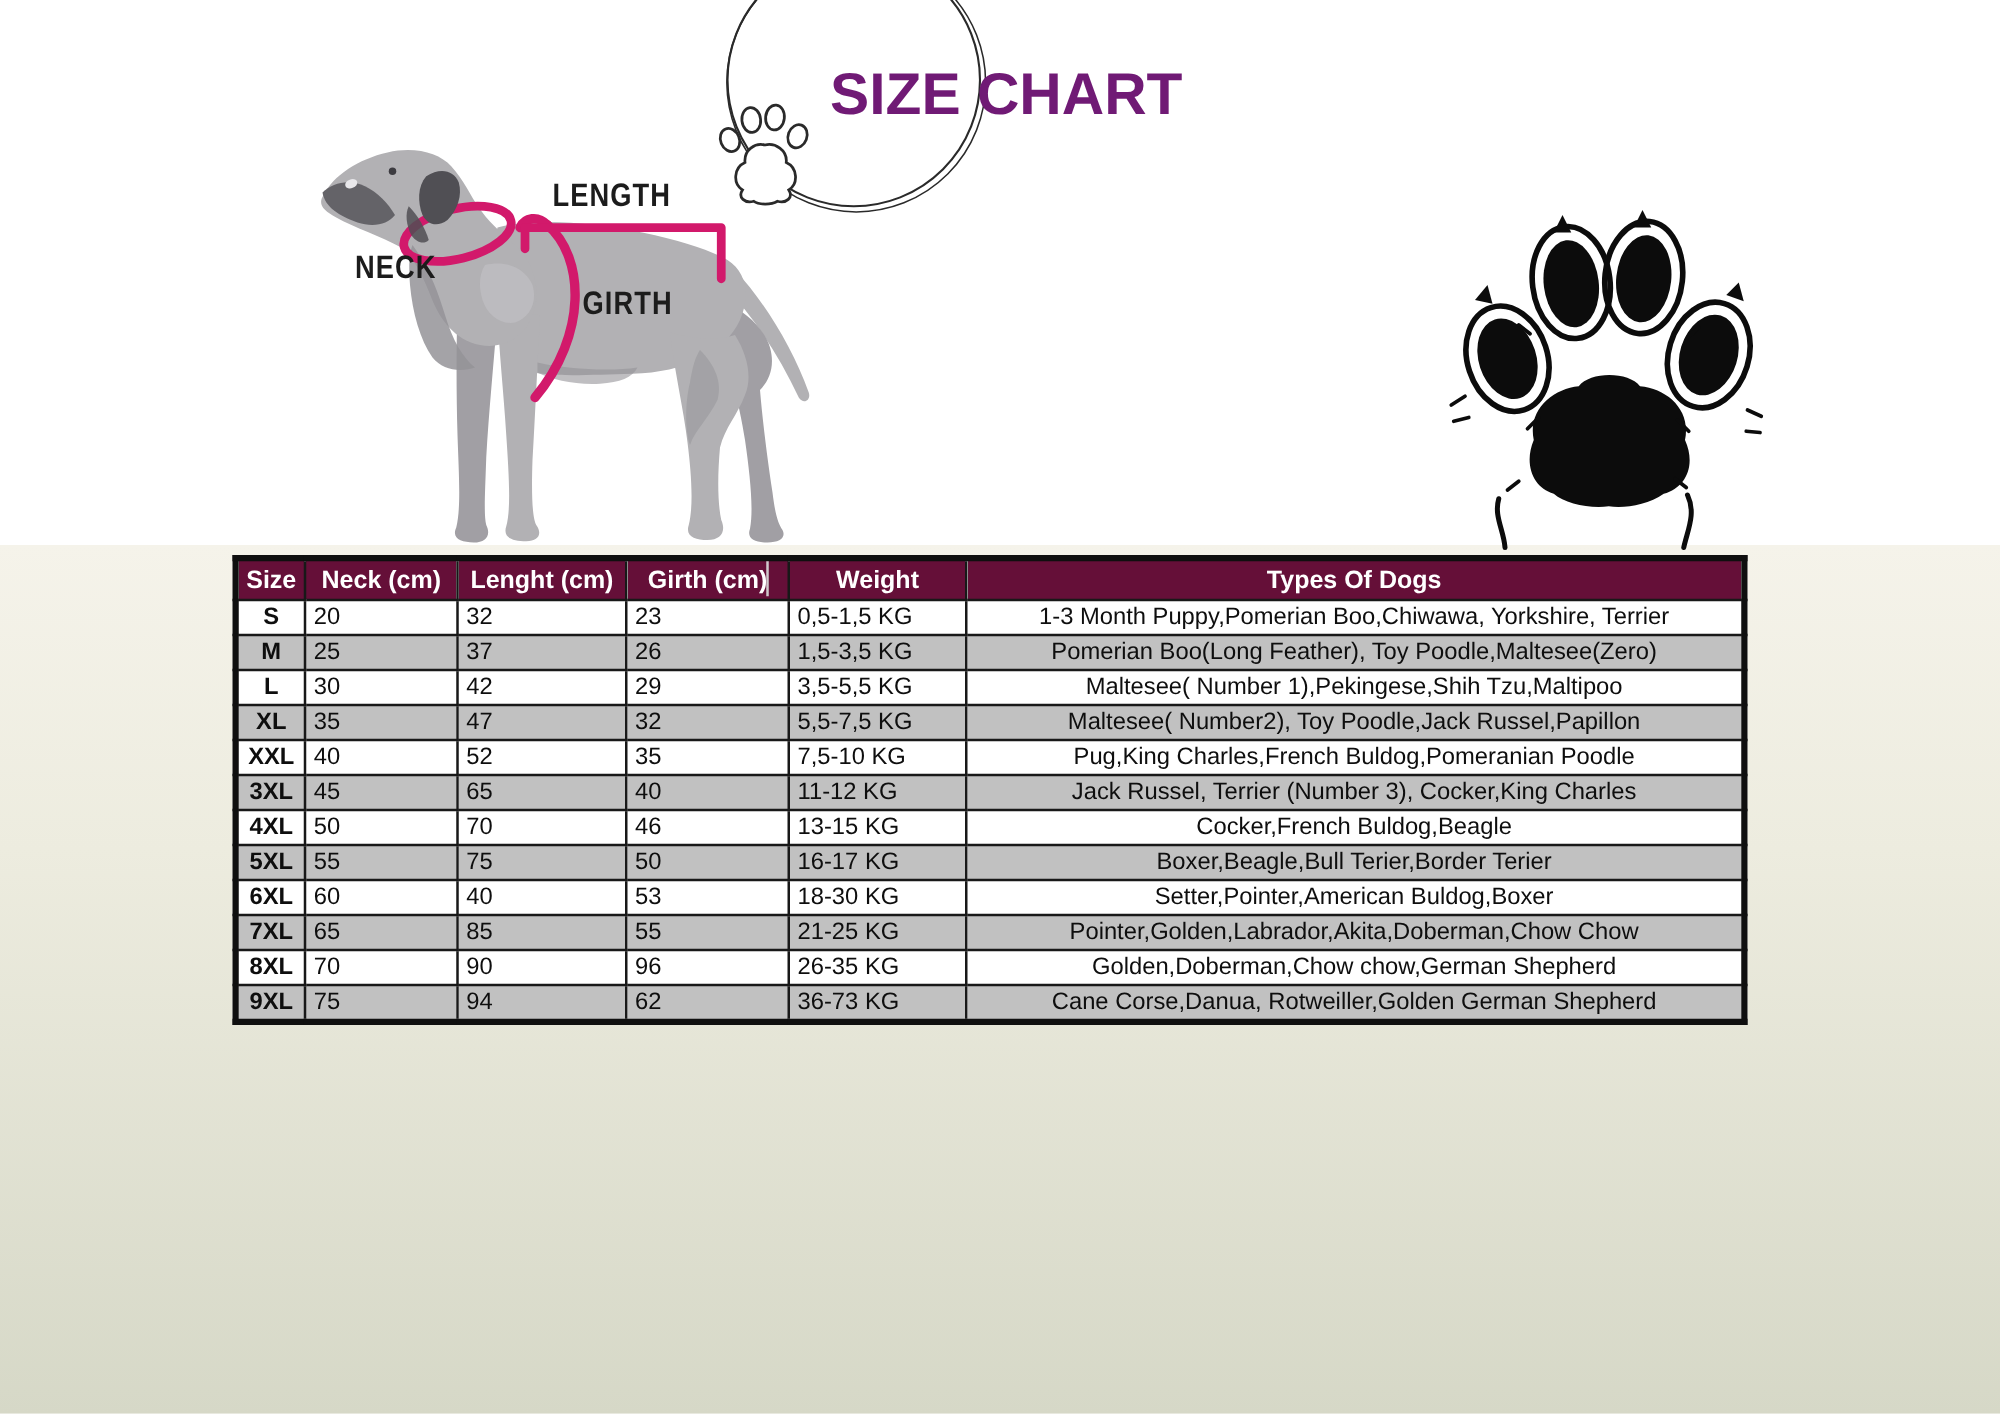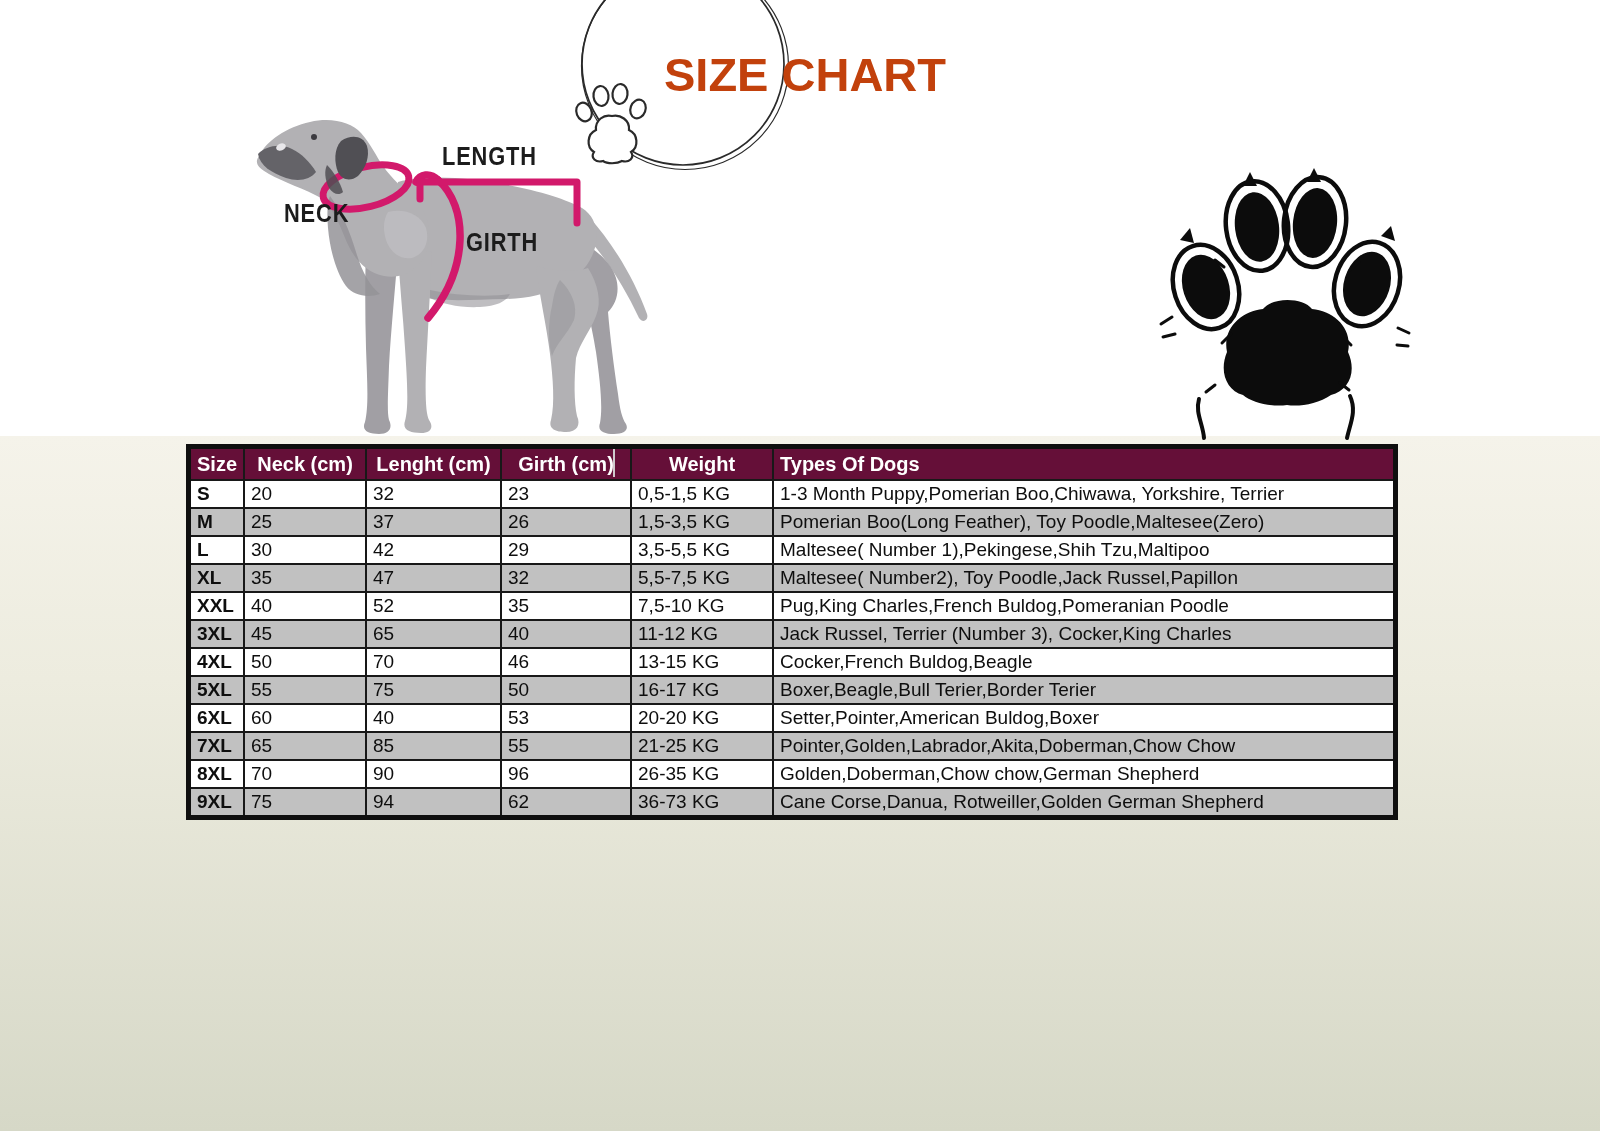--- a/index.html
+++ b/index.html
@@ -2,35 +2,35 @@
 <html><head>
 <meta charset="utf-8">
 <style>
   html,body{margin:0;padding:0;}
   body{width:1600px;height:1131px;position:relative;overflow:hidden;
        font-family:"Liberation Sans",sans-serif;background:#ffffff;}
   .bg-bottom{position:absolute;left:0;top:436px;width:1600px;height:695px;
        background:linear-gradient(180deg,#f5f3ea 0%,#edecdf 35%,#d6d8c7 100%);}
   .art{position:absolute;left:0;top:0;width:1600px;height:445px;}
   .main-title{position:absolute;left:620px;top:47px;width:370px;text-align:center;
-       font-size:47px;font-weight:bold;letter-spacing:0px;color:#c2410c;white-space:nowrap;}
+       font-size:47px;font-weight:bold;letter-spacing:0px;color:#701a75;white-space:nowrap;}
   .measure-label{position:absolute;font-size:26px;font-weight:bold;color:#1c1c1c;
        transform:scaleX(0.84);transform-origin:left center;letter-spacing:1px;white-space:nowrap;}
   .lbl-length{left:442px;top:141px;}
   .lbl-neck{left:284px;top:198px;}
   .lbl-girth{left:466px;top:227px;}
   .text-cursor{position:absolute;left:613px;top:449px;width:2px;height:28px;background:#cfc9cc;}
   table.size-table{position:absolute;left:186px;top:444px;border-collapse:collapse;
        table-layout:fixed;background:#ffffff;border:5px solid #0f0f0f;}
   .size-table th,.size-table td{border:2px solid #181818;padding:0 6px;white-space:nowrap;
        overflow:hidden;line-height:1.05;}
   .size-table th{background:#650f38;color:#ffffff;font-weight:bold;font-size:20px;height:30px;}
   .size-table td{font-size:19px;color:#0e0e0e;height:26px;}
   .size-table tbody tr:nth-child(even) td{background:#c1c1c1;}
-  .al{text-align:left;} .ac{}
+  .al{text-align:center;} .ac{}
   .c-size{font-weight:bold;}
 </style>
 </head>
 <body>
 
 <div class="bg-bottom"></div>
 
 <svg class="art" viewBox="0 0 1600 445">
 
   <g>
@@ -194,21 +194,21 @@
       <td class="ac">75</td>
       <td class="ac">50</td>
       <td class="ac">16-17 KG</td>
       <td class="al">Boxer,Beagle,Bull Terier,Border Terier</td>
     </tr>
     <tr>
       <td class="al c-size">6XL</td>
       <td class="ac">60</td>
       <td class="ac">40</td>
       <td class="ac">53</td>
-      <td class="ac">20-20 KG</td>
+      <td class="ac">18-30 KG</td>
       <td class="al">Setter,Pointer,American Buldog,Boxer</td>
     </tr>
     <tr>
       <td class="al c-size">7XL</td>
       <td class="ac">65</td>
       <td class="ac">85</td>
       <td class="ac">55</td>
       <td class="ac">21-25 KG</td>
       <td class="al">Pointer,Golden,Labrador,Akita,Doberman,Chow Chow</td>
     </tr>

